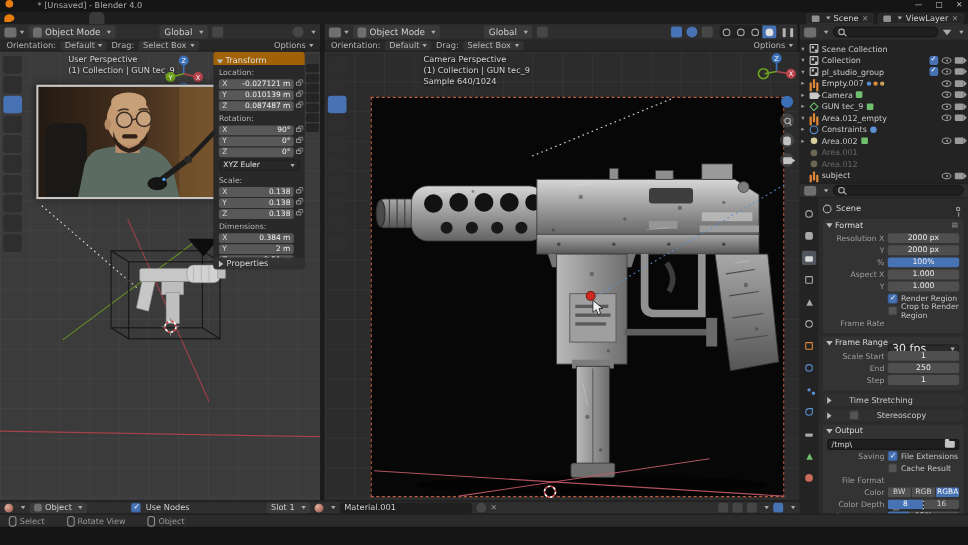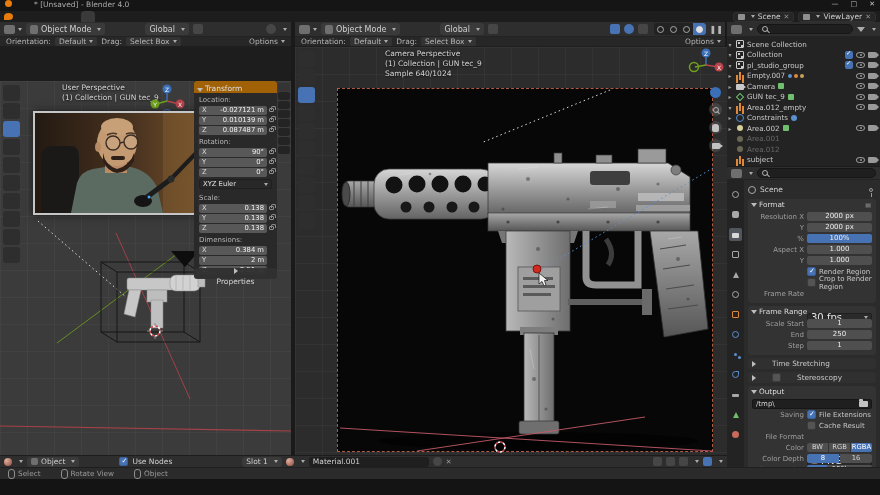--- a/index.html
+++ b/index.html
@@ -67,21 +67,21 @@
   .shadegrp .sb i{width:7px;height:7px;border-radius:50%;border:1px solid #a8a8a8;display:block;}
   .shadegrp .sb.sel{background:#4772b3;}
   .shadegrp .sb.sel i{background:#e0e0e0;border-color:#e0e0e0;}
 
   .toolrow{position:absolute;height:10px;background:#272727;border-bottom:1px solid #1e1e1e;display:flex;align-items:center;gap:4px;padding:0 6px;font-size:7.5px;color:#b5b5b5;}
   .toolrow .tval{background:#333;border-radius:2px;padding:0 4px;display:flex;align-items:center;height:9px;}
   .toolrow .opts{margin-left:auto;display:flex;align-items:center;}
 
   
   .vp{position:absolute;overflow:hidden;}
-  .vp-left{left:0;top:47px;width:291px;height:408px;background:#3b3b3b;margin-top:34px;}
+  .vp-left{left:0;top:47px;width:291px;height:408px;background:#3b3b3b;}
   .vp-right{left:295px;top:47px;width:432px;height:408px;background:#2c2c2c;}
   .grid::before{content:"";position:absolute;inset:0;background-image:linear-gradient(rgba(150,150,150,.07) 1px,transparent 1px),linear-gradient(90deg,rgba(150,150,150,.07) 1px,transparent 1px);background-size:27px 27px;}
   .vtoolbar{position:absolute;left:3px;top:4px;display:flex;flex-direction:column;gap:2px;z-index:5;}
   .vtool{width:17px;height:16px;background:#2e2e2e;border-radius:3px;color:#c9c9c9;font-size:9px;display:flex;align-items:center;justify-content:center;}
   .vtool.active{background:#4772b3;color:#fff;}
   .vp-overlay-text{position:absolute;z-index:4;font-size:7.5px;color:#d6d6d6;text-shadow:0 1px 2px rgba(0,0,0,.7);line-height:10px;}
   .navcol{position:absolute;right:5px;top:40px;display:flex;flex-direction:column;gap:5px;z-index:5;align-items:center;}
   .navbtn{width:13px;height:13px;border-radius:50%;background:rgba(90,90,90,.5);display:flex;align-items:center;justify-content:center;}
   .navdot{width:11px;height:11px;border-radius:50%;background:#3b6fb8;}
   .i-hand{width:7px;height:8px;background:#c2c2c2;border-radius:3px 3px 2px 2px;}
@@ -98,21 +98,21 @@
   .npanel{position:absolute;right:14px;top:0;width:83px;background:rgba(40,40,40,.97);border-radius:0 0 3px 3px;z-index:7;padding-bottom:3px;}
   .np-head{height:12px;display:flex;align-items:flex-end;gap:3px;padding:0 4px;background:#a16207;border-radius:3px 3px 0 0;font-size:7.5px;color:#dedede;}
   .np-arrow{width:0;height:0;border-top:3px solid transparent;border-bottom:3px solid transparent;border-left:4px solid #bdbdbd;display:inline-block;}
   .np-arrow.open{transform:rotate(90deg);}
   .np-label{font-size:7px;color:#b5b5b5;padding:3px 5px 1px;}
   .trow{display:flex;align-items:center;padding:0 3px 0 5px;height:10px;}
   .trow .tfield{flex:1;display:flex;align-items:center;justify-content:space-between;background:#585858;border-radius:2px;height:9px;padding:0 3px;font-size:6.8px;color:#f0f0f0;}
   .trow .taxis{color:#d8d8d8;}
   .tlist.nolock .lock{visibility:hidden;}
   .np-drop{margin:2px 5px;height:10px;background:#282828;border:1px solid #1f1f1f;border-radius:2px;display:flex;align-items:center;justify-content:space-between;padding:0 3px;font-size:6.8px;color:#e0e0e0;}
-  .np-collapsed{position:absolute;right:14px;top:187px;width:83px;height:11px;background:rgba(48,48,48,.95);border-radius:3px;display:flex;align-items:center;gap:3px;padding:0 5px;font-size:7.5px;color:#d5d5d5;z-index:7;flex-direction:column;}
+  .np-collapsed{position:absolute;right:14px;top:187px;width:83px;height:11px;background:rgba(48,48,48,.95);border-radius:3px;display:flex;align-items:center;gap:3px;padding:0 5px;font-size:7.5px;color:#d5d5d5;z-index:7;}
   .nptabs{position:absolute;right:1px;top:2px;width:12px;display:flex;flex-direction:column;gap:1px;z-index:7;}
   .nptab{writing-mode:vertical-rl;font-size:6.5px;color:#9f9f9f;background:#242424;border-radius:2px;padding:4px 1px;text-align:center;}
   .nptab.active{background:#343434;color:#e5e5e5;}
 
   
   .outliner-header{position:absolute;left:727px;top:22px;width:153px;height:15px;background:#2e2e2e;border-bottom:1px solid #232323;display:flex;align-items:center;gap:4px;padding:0 4px;}
   .search{flex:1;height:10px;background:#1f1f1f;border:1px solid #161616;border-radius:5px;display:flex;align-items:center;gap:3px;padding:0 4px;color:#8a8a8a;font-size:7px;}
   .outliner{position:absolute;left:727px;top:37px;width:153px;height:129px;background:#232323;padding-top:2px;overflow:hidden;}
   .orow{display:flex;align-items:center;height:10.5px;gap:3px;padding-right:4px;font-size:7.2px;color:#c9c9c9;}
   .orow .arr{width:6px;flex:none;color:#9a9a9a;font-size:6px;text-align:center;}

